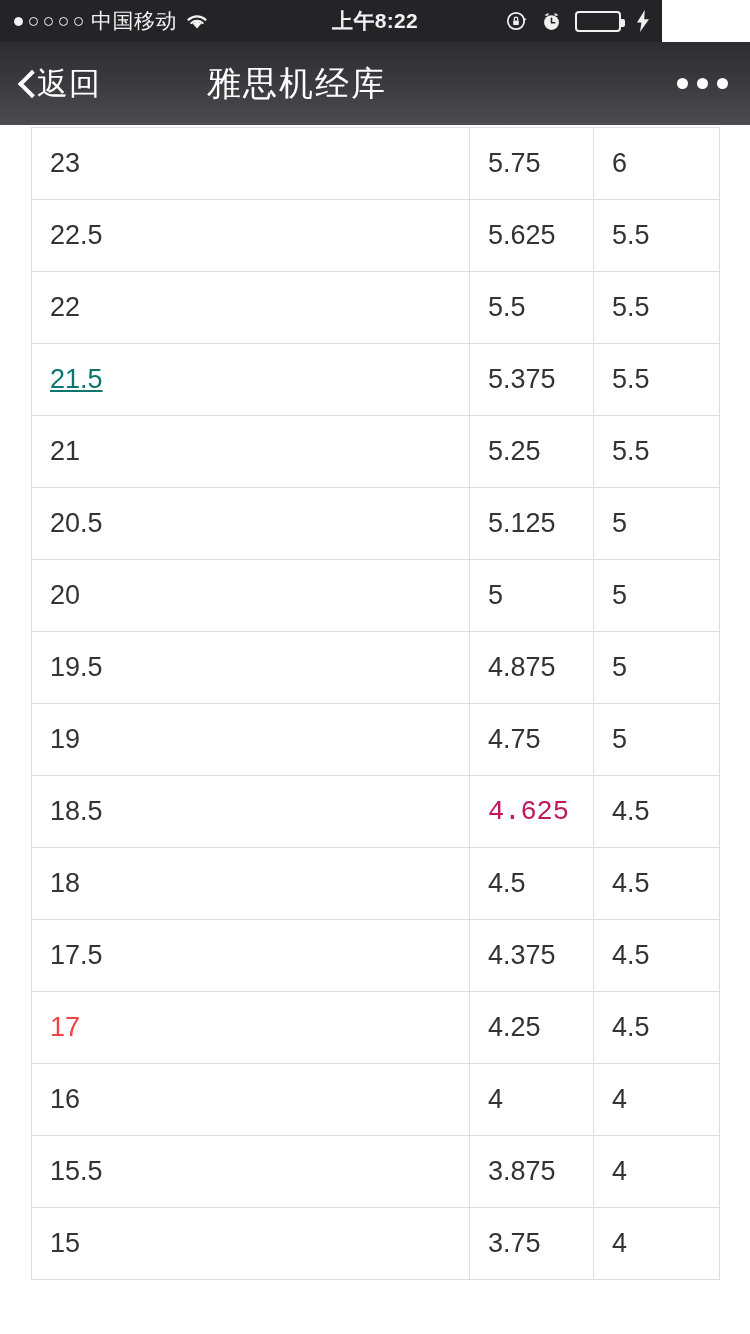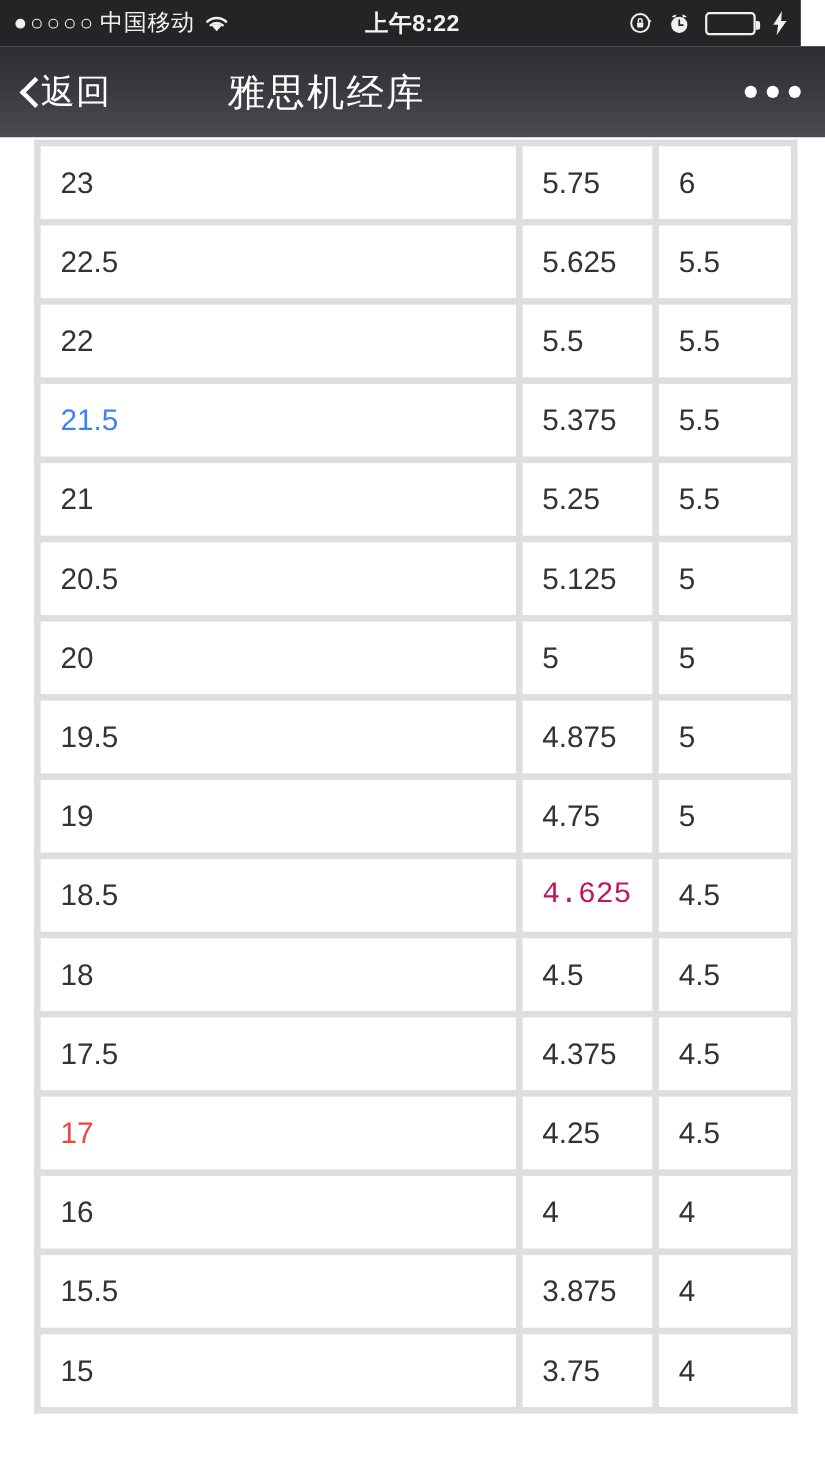--- a/index.html
+++ b/index.html
@@ -13,21 +13,21 @@
   .phone{
     position:relative;
     width:750px; height:1334px;
     background:#ffffff;
     overflow:hidden;
   }
 
   
   .statusbar{
     position:absolute; top:0; left:0;
-    width:728px; height:42px;
+    width:662px; height:42px;
     background:#242427;
     display:flex; align-items:center;
     color:#f2f2f2;
   }
   .sb-left{
     position:absolute; left:14px; top:0; height:42px;
     display:flex; align-items:center; gap:8px;
   }
   .dots{ display:flex; align-items:center; gap:6px; }
   .dot{ width:9px; height:9px; border-radius:50%; border:1.5px solid #f2f2f2; }
@@ -103,21 +103,21 @@
     overflow:hidden;
   }
   .score-table{
     position:absolute; left:31px; top:2px;
     width:688px;
     border-collapse:collapse;
     table-layout:fixed;
   }
   .score-table td{
     height:72px;
-    border:6px solid #0c4a6e;
+    border:1px solid #0c4a6e;
     color:#333333;
     font-size:27px;
     padding:0 0 0 18px;
     vertical-align:middle;
     white-space:nowrap;
   }
   .col-raw   { width:438px; }
   .col-exact { width:124px; }
   .col-band  { width:126px; }
 </style>
@@ -206,21 +206,21 @@
             <td style="border-color: rgb(222, 222, 222); color: rgb(51, 51, 51);">22.5</td>
             <td style="border-color: rgb(222, 222, 222); color: rgb(51, 51, 51);">5.625</td>
             <td style="border-color: rgb(222, 222, 222); color: rgb(51, 51, 51);">5.5</td>
           </tr>
           <tr>
             <td style="border-color: rgb(222, 222, 222); color: rgb(51, 51, 51);">22</td>
             <td style="border-color: rgb(222, 222, 222); color: rgb(51, 51, 51);">5.5</td>
             <td style="border-color: rgb(222, 222, 222); color: rgb(51, 51, 51);">5.5</td>
           </tr>
           <tr>
-            <td style="border-color: rgb(222, 222, 222); color: #3b82f6;">21.5</td>
+            <td style="border-color: rgb(222, 222, 222); color: #0f766e; text-decoration: underline;">21.5</td>
             <td style="border-color: rgb(222, 222, 222); color: rgb(51, 51, 51);">5.375</td>
             <td style="border-color: rgb(222, 222, 222); color: rgb(51, 51, 51);">5.5</td>
           </tr>
           <tr>
             <td style="border-color: rgb(222, 222, 222); color: rgb(51, 51, 51);">21</td>
             <td style="border-color: rgb(222, 222, 222); color: rgb(51, 51, 51);">5.25</td>
             <td style="border-color: rgb(222, 222, 222); color: rgb(51, 51, 51);">5.5</td>
           </tr>
           <tr>
             <td style="border-color: rgb(222, 222, 222); color: rgb(51, 51, 51);">20.5</td>

